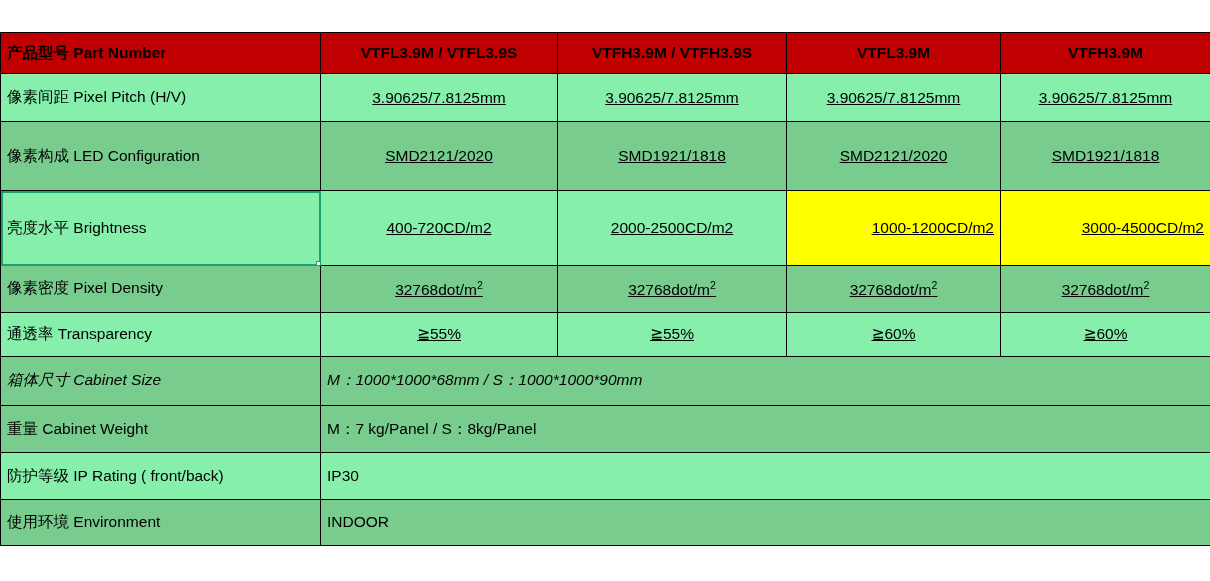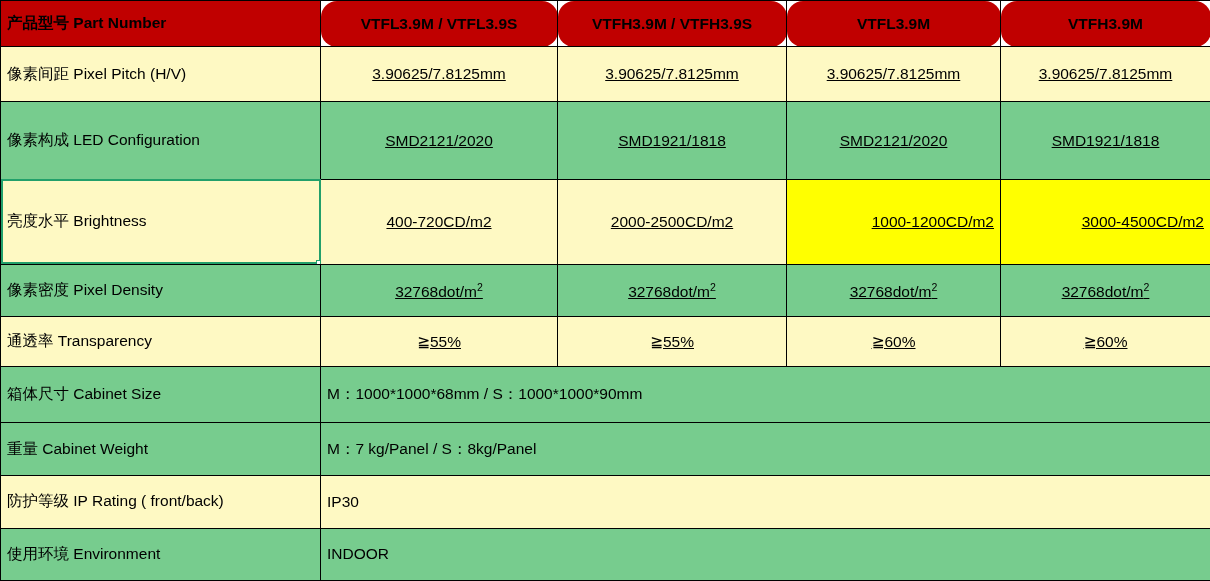--- a/index.html
+++ b/index.html
@@ -11,21 +11,22 @@
     width: 1210px;
     height: 581px;
     font-family: "Liberation Sans", "DejaVu Sans", sans-serif;
     overflow: hidden;
   }
 
   #spec-table {
     border-collapse: collapse;
     table-layout: fixed;
     width: 1210px;
-    height: 581px;
+    height: 514px;
+    margin-top: 32px;
   }
 
   #spec-table td {
     border: 1px solid #000000;
     padding: 0 6px;
     font-size: 15.5px;
     color: #000000;
     vertical-align: middle;
     overflow: hidden;
     white-space: nowrap;
@@ -56,25 +57,24 @@
     text-align: center;
     border-color: #C00000;
   }
   .hdr td.label-cell {
     text-align: left;
     padding-left: 8px;
   }
   .hdr td.split {
     border-left: 1px solid #ffffff;
     border-right: 1px solid #ffffff;
-    border-radius: 16px;
   }
 
   
-  .fill-light { background: #fef9c3; }
+  .fill-light { background: #86efac; }
   .fill-dark  { background: #77CC8E; }
   .fill-yellow{ background: #FFFF00; text-align: right; }
 
   .t-red { color: #FF0000; }
 
   
   .selected {
     position: relative;
     outline: 2px solid #22A06B;
     outline-offset: -2px;
@@ -150,21 +150,21 @@
     </tr>
 
     <tr style="height:43px;">
       <td class="label-cell fill-light">通透率 Transparency</td>
       <td class="val-cell fill-light">≧55%</td>
       <td class="val-cell fill-light">≧55%</td>
       <td class="val-cell fill-light">≧60%</td>
       <td class="val-cell fill-light">≧60%</td>
     </tr>
 
-    <tr style="height:48px;">
+    <tr style="height:48px;font-style:italic;">
       <td class="label-cell fill-dark">箱体尺寸 Cabinet Size</td>
       <td class="merged fill-dark t-red" colspan="4">M：1000*1000*68mm  /  S：1000*1000*90mm</td>
     </tr>
 
 
     <tr style="height:46px;">
       <td class="label-cell fill-dark">重量  Cabinet Weight</td>
       <td class="merged fill-dark t-red" colspan="4">M：7 kg/Panel  /  S：8kg/Panel</td>
     </tr>
 

